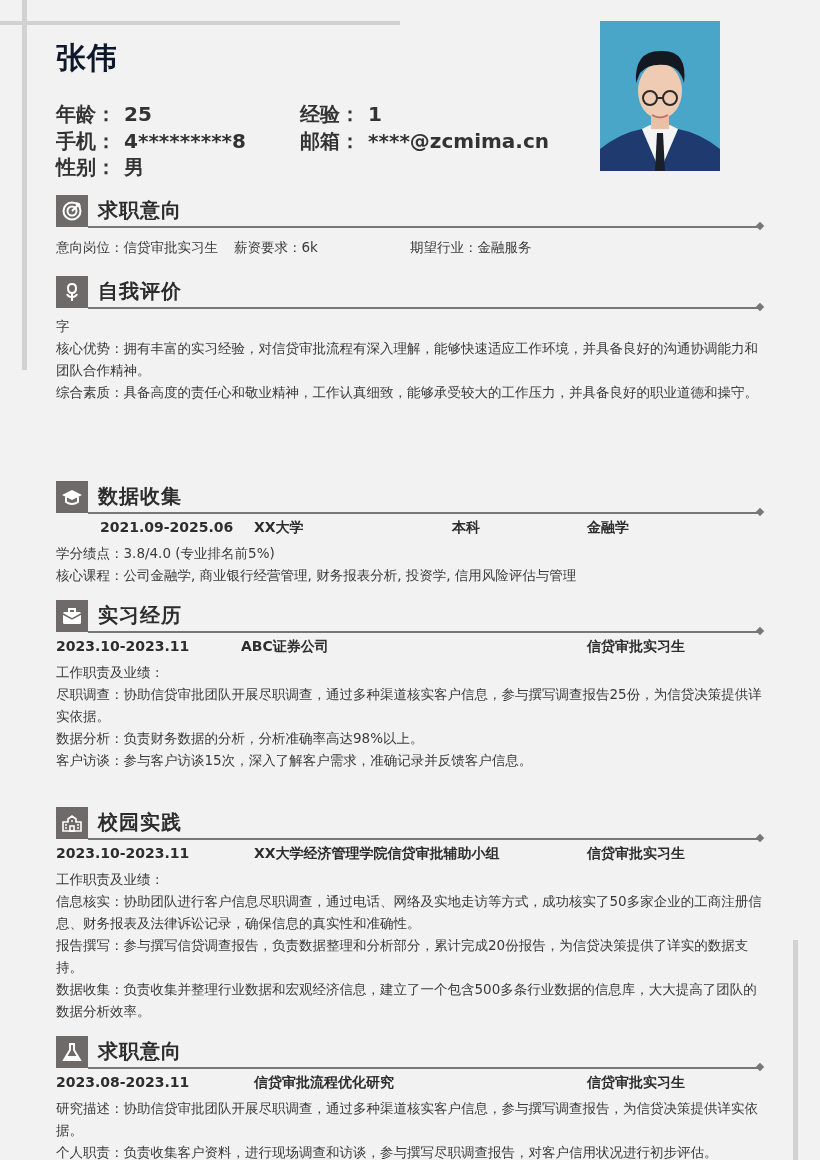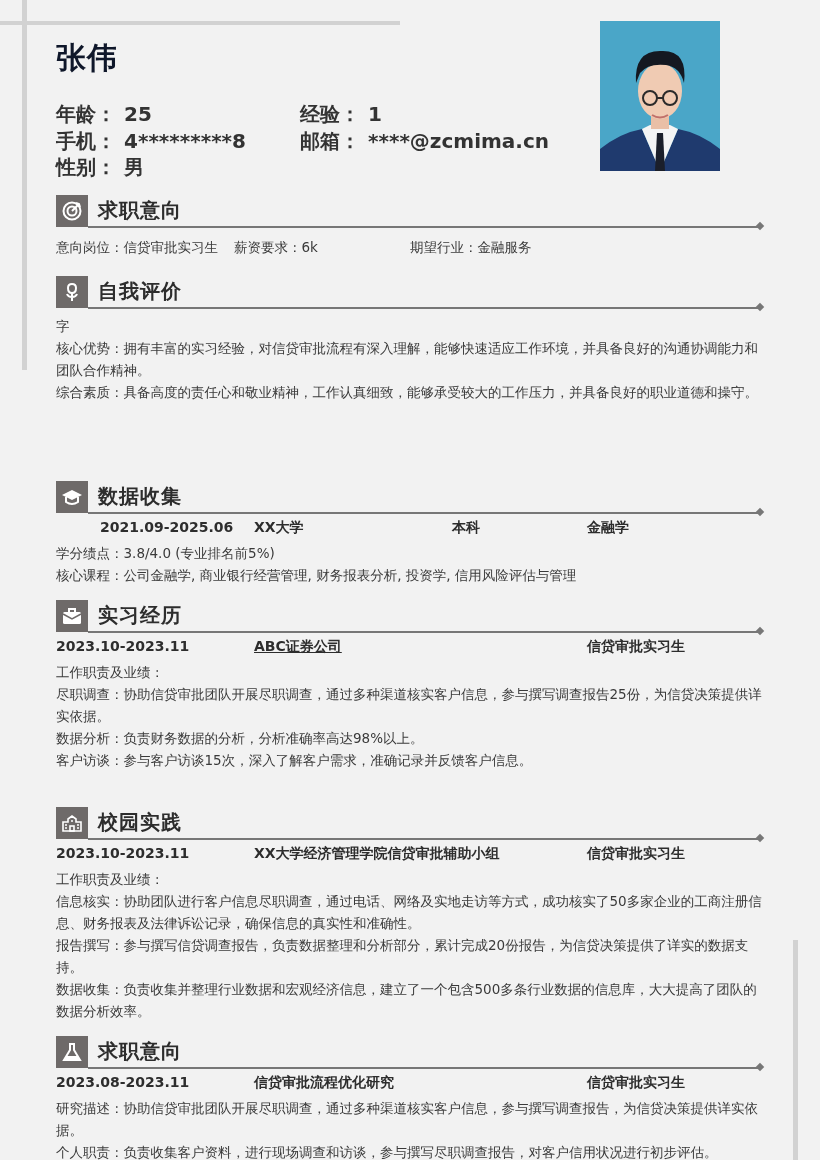--- a/index.html
+++ b/index.html
@@ -135,21 +135,21 @@
         <path d="M8 7 L8 4 L14 4 L14 7" fill="none" stroke="#fff" stroke-width="2"></path>
         <path d="M2 9 L11 14 L20 9" fill="none" stroke="#6e6a69" stroke-width="1.5"></path>
     </svg>
   </div>
   <div class="title">实习经历</div>
   <div class="rule"></div>
   <div class="diamond"></div>
 </div>
 <div class="row" style="top:638px;">
   <span style="left:0;">2023.10-2023.11</span>
-  <span style="left:198px;text-decoration:underline;">ABC证券公司</span>
+  <span style="left:185px;">ABC证券公司</span>
   <span style="left:531px;">信贷审批实习生</span>
 </div>
 <div class="text" style="top:661px;">
   <p>工作职责及业绩：</p>
   <p>尽职调查：协助信贷审批团队开展尽职调查，通过多种渠道核实客户信息，参与撰写调查报告25份，为信贷决策提供详实依据。</p>
   <p>数据分析：负责财务数据的分析，分析准确率高达98%以上。</p>
   <p>客户访谈：参与客户访谈15次，深入了解客户需求，准确记录并反馈客户信息。</p>
 </div>
 
 <div class="section-head" style="top:807px;">

